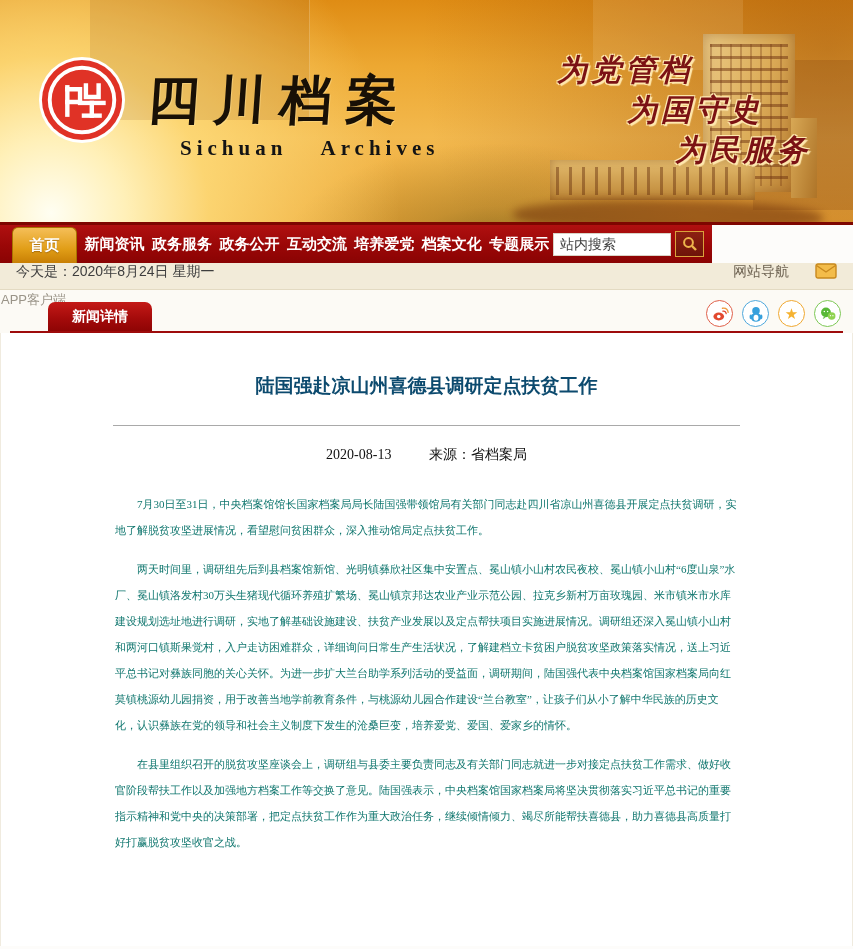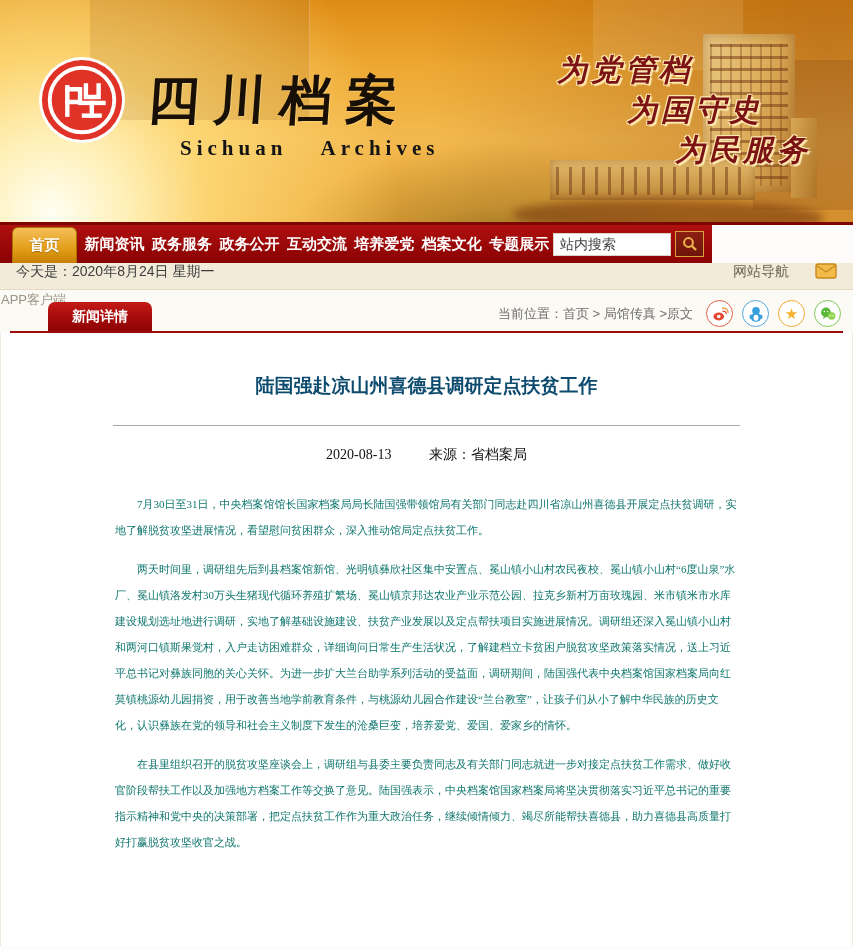--- a/index.html
+++ b/index.html
@@ -159,21 +159,20 @@
     <rect x="1" y="1" width="20" height="14" rx="2" fill="#F3BC4A" stroke="#C8891E" stroke-width="1.4"></rect>
     <path d="M1.5 2.5 L11 9 L20.5 2.5" fill="none" stroke="#C8891E" stroke-width="1.4"></path>
   </svg>
 </div>
 
 <div class="subheader">
   <span class="app-client">APP客户端</span>
   <div class="tab-row">
     <div class="news-tab">新闻详情</div>
     <div class="crumb-area">
-      <span class="crumb">当前位置：首页 &gt; 局馆传真 &gt;原文</span>
       <div class="soc weibo">
         <svg width="18" height="18" viewBox="0 0 22 22">
           <ellipse cx="9.5" cy="14" rx="6.5" ry="4.8" fill="#E2492F"></ellipse>
           <circle cx="9.5" cy="14" r="2.2" fill="#FFFFFF"></circle>
           <path d="M14 4 q6 -1 7 5" stroke="#F09A3E" fill="none" stroke-width="1.7" stroke-linecap="round"></path>
           <path d="M14.5 7.5 q3.4 -0.5 4.1 3" stroke="#E2492F" fill="none" stroke-width="1.5" stroke-linecap="round"></path>
         </svg>
       </div>
       <div class="soc qq">
         <svg width="18" height="18" viewBox="0 0 22 22">

